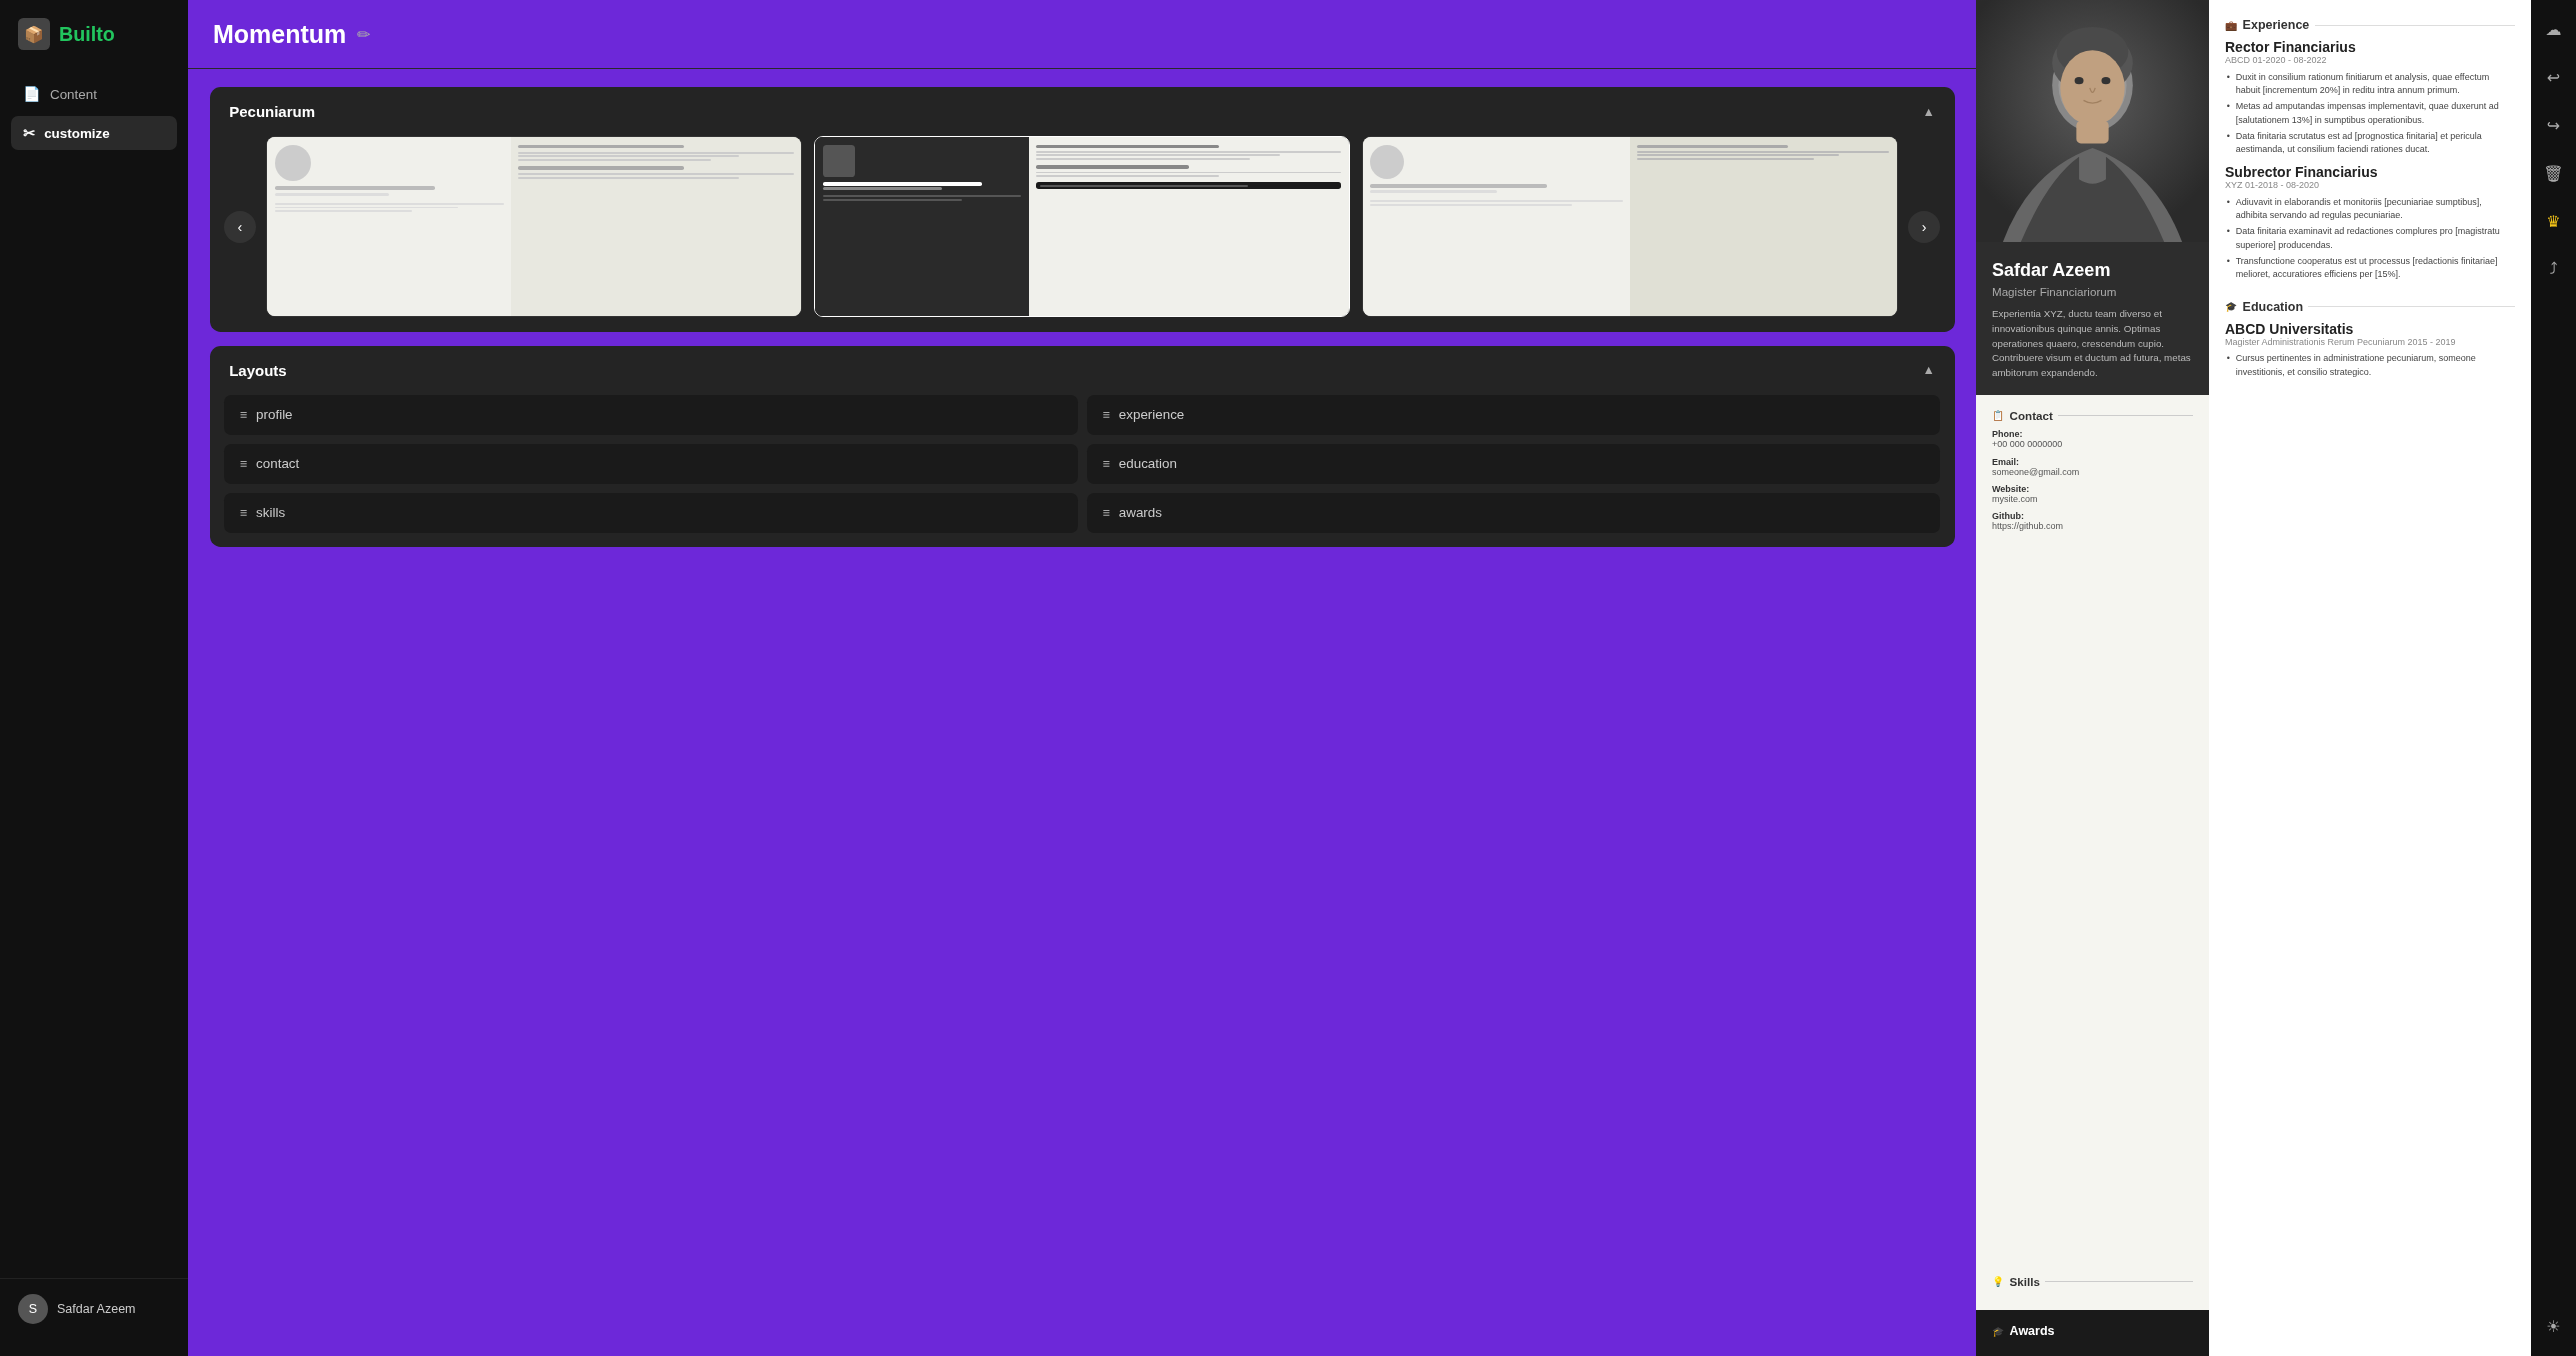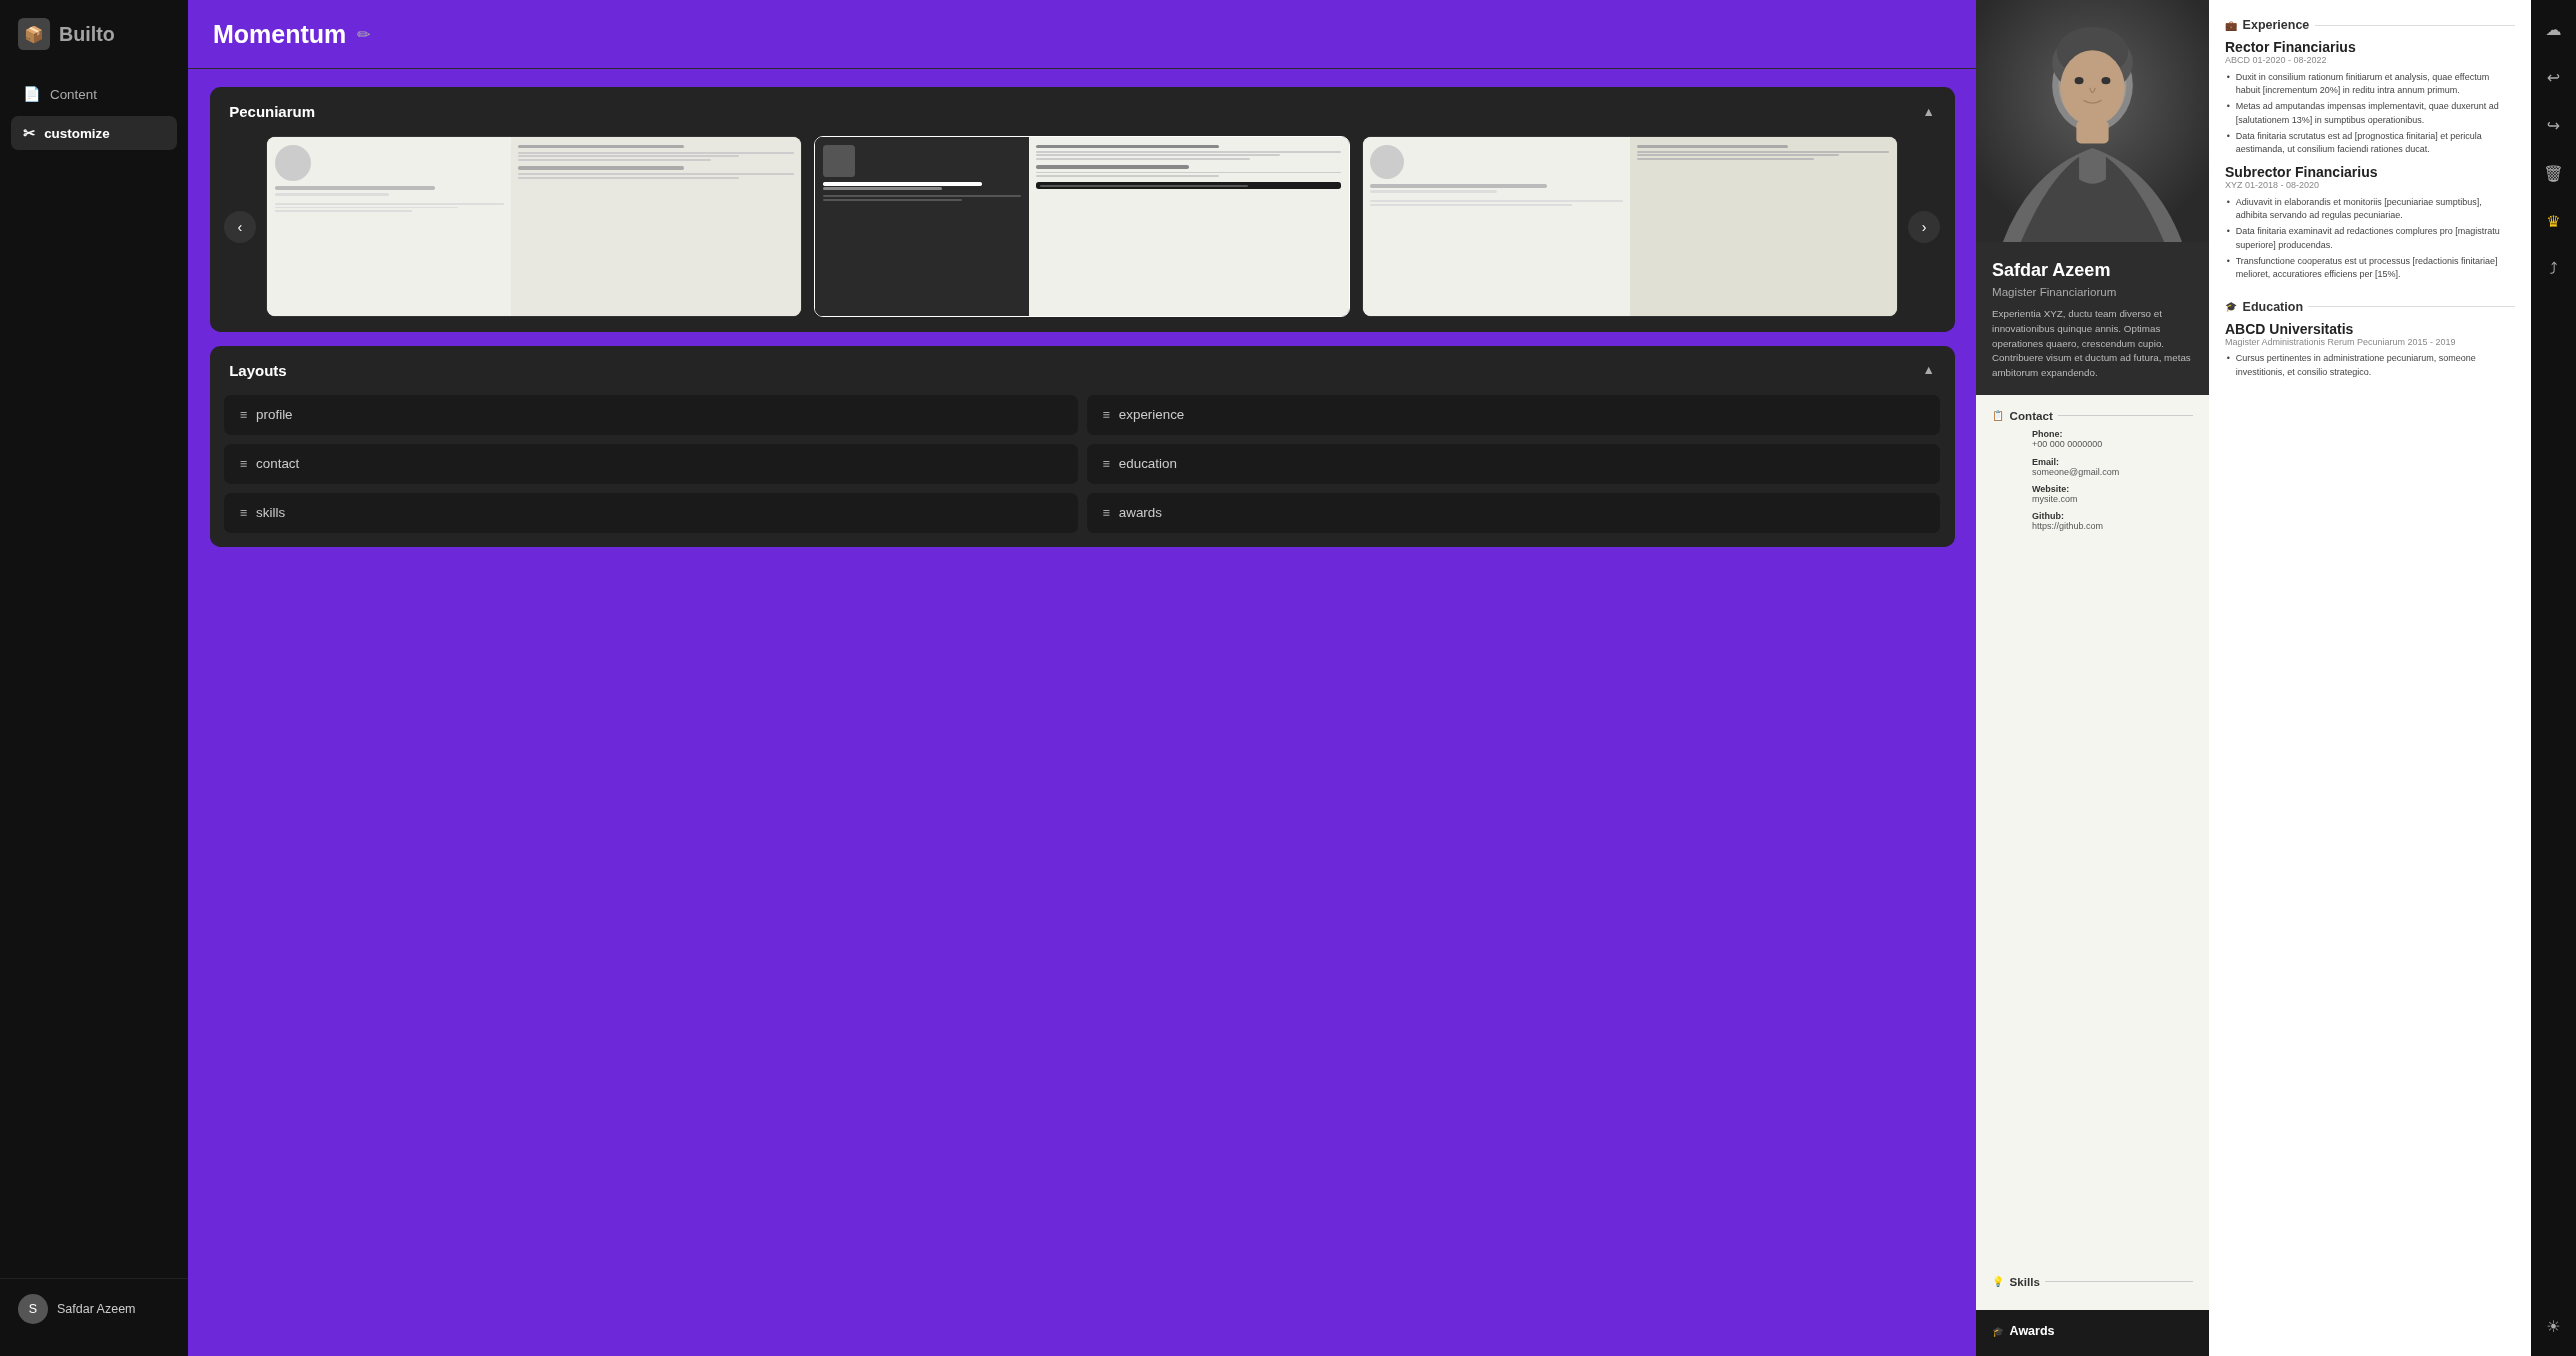--- a/index.html
+++ b/index.html
@@ -15,21 +15,21 @@
       flex-shrink: 0;
     }
     .sidebar-logo {
       display: flex; align-items: center; gap: 9px; padding: 0 18px 27px;
     }
     .sidebar-logo-icon {
       width: 32px; height: 32px; background: #444; border-radius: 5.4px;
       display: flex; align-items: center; justify-content: center; font-size: 16px;
     }
     .sidebar-logo-text {
-      font-size: 19.7px; font-weight: 700; color: #a3a3a3; text-align: center;
+      font-size: 19.7px; font-weight: 700; color: #22c55e; text-align: center;
     }
     .sidebar-nav { flex: 1; padding: 0 10.7px; display: flex; flex-direction: column; gap: 5.4px; }
     .sidebar-item {
       display: flex; align-items: center; gap: 9px; padding: 9px 12.5px;
       border-radius: 7.2px; cursor: pointer; color: #aaa; font-size: 13.4px;
     }
     .sidebar-item.active { background: #2a2a2a; color: #fff; font-weight: 600; }
     .sidebar-item-icon { font-size: 14.3px; }
 
     .sidebar-user {
@@ -157,21 +157,21 @@
       background: #f5f5f0;
       flex: 1;
     }
     .resume-section-title {
       font-size: 11.6px; font-weight: 700; color: #333; margin-bottom: 7.2px;
       display: flex; align-items: center; gap: 5.4px;
     }
     .resume-section-title::after {
       content: ''; flex: 1; height: 0.9px; background: #ccc;
     }
-    .resume-contact-item { margin-bottom: 7.2px; margin-left: 40px; }
+    .resume-contact-item { margin-bottom: 7.2px; }
     .resume-contact-label { font-size: 9px; font-weight: 700; color: #333; }
     .resume-contact-value { font-size: 9px; color: #555; }
 
     .resume-skills-block {
       padding: 14.3px 16px;
       background: #f5f5f0;
     }
 
     .resume-right {
       flex: 1;

